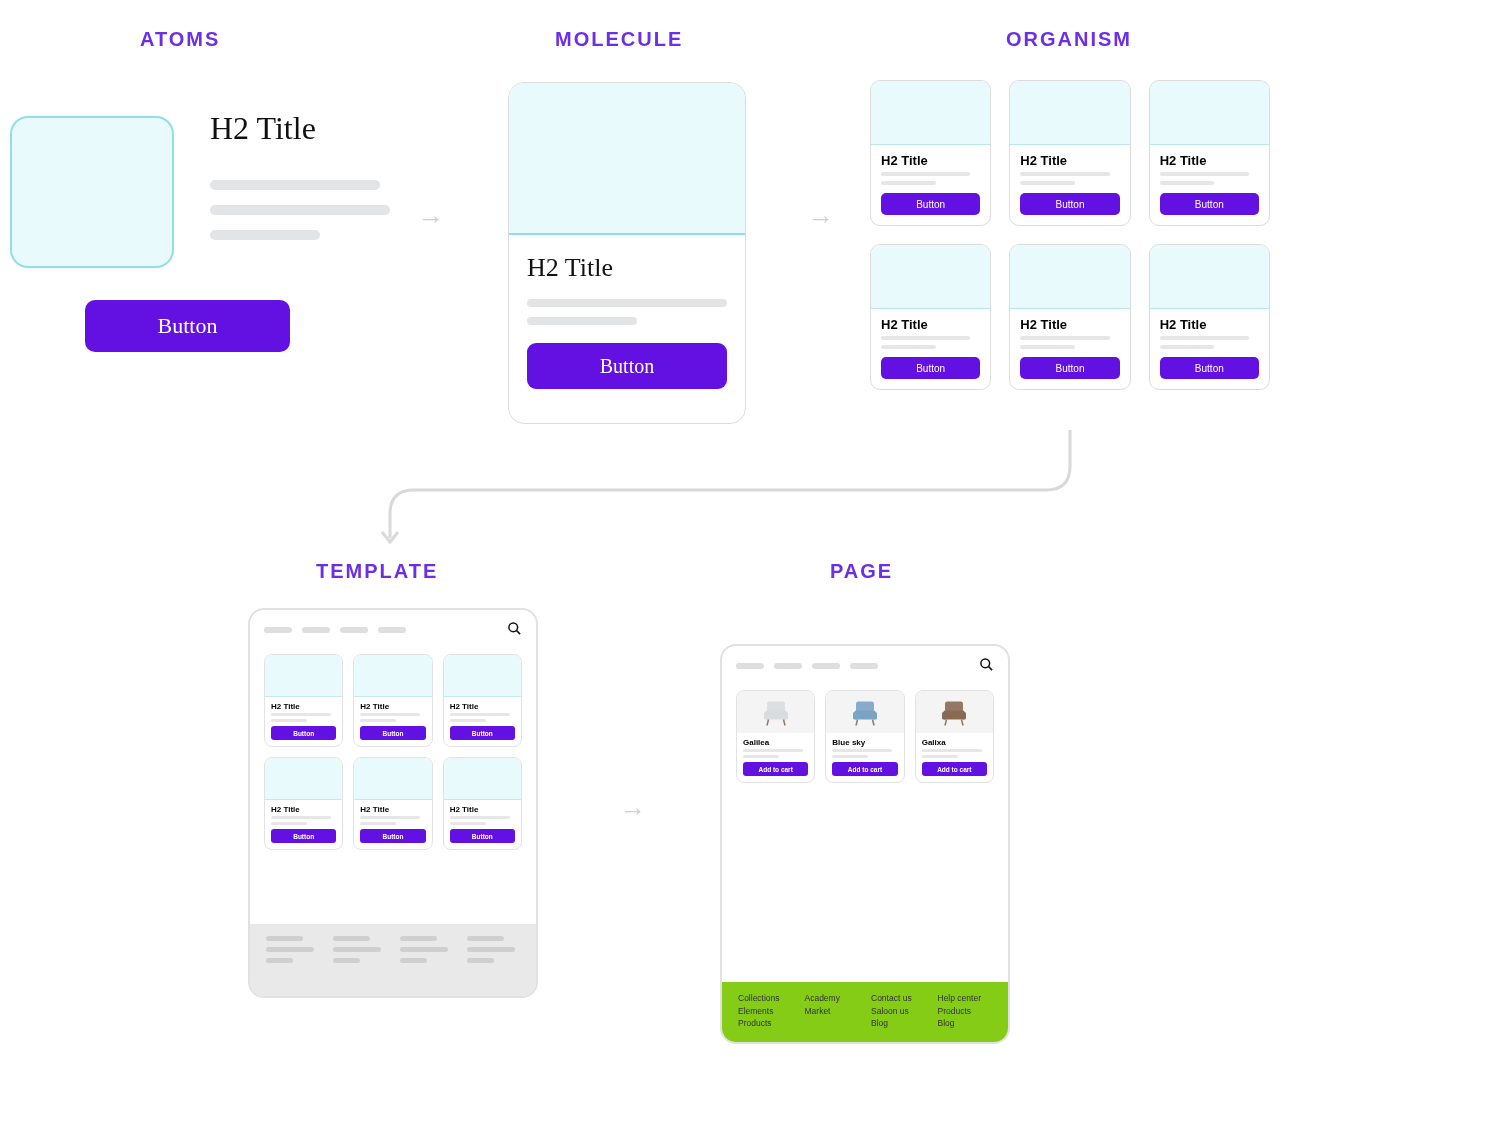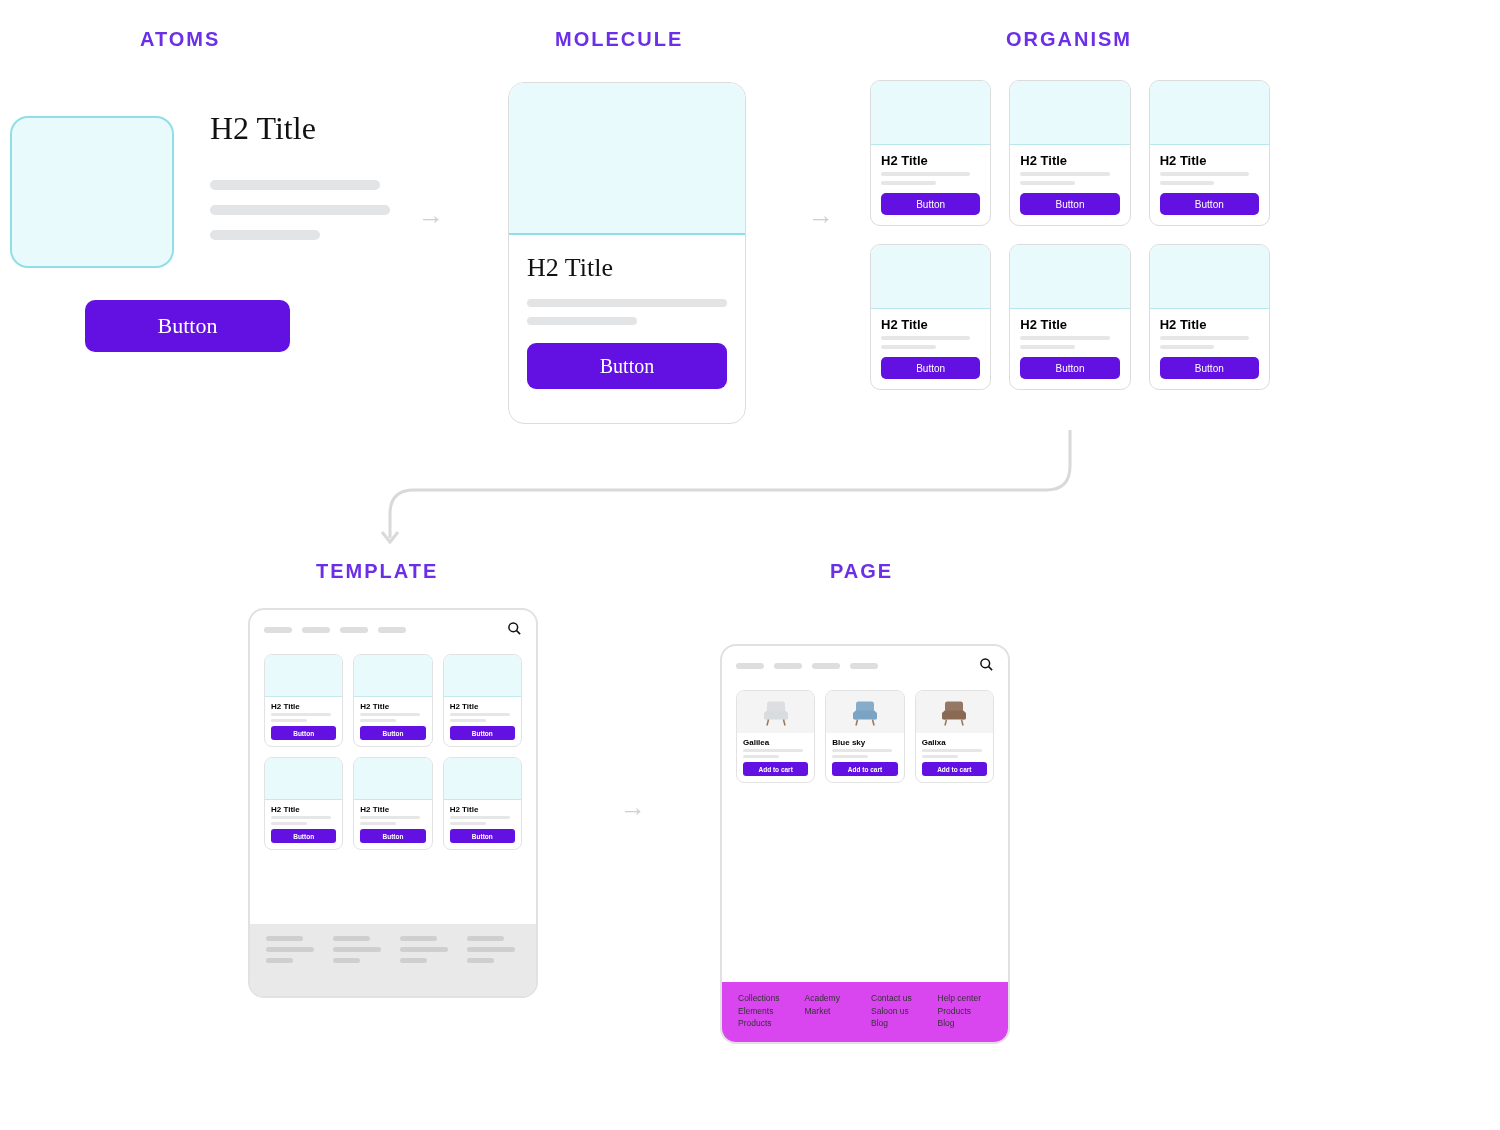--- a/index.html
+++ b/index.html
@@ -129,21 +129,21 @@
   .device .footer .col div:nth-child(3) { width: 50%; }
 
   
   .page-card .img {
     height: 42px; background: #f4f4f4; display: flex; align-items: center; justify-content: center;
     border-bottom: none;
   }
   .chair { width: 32px; height: 30px; }
   .page-footer {
     position: absolute; bottom: 0; left: 0; right: 0;
-    background: #d946ef; padding: 10px 16px 12px;
+    background: #84cc16; padding: 10px 16px 12px;
     display: grid; grid-template-columns: repeat(4, 1fr); gap: 19px 12px;
     font-size: 8.5px; color: #333;
   }
   .page-footer div { line-height: 1.5; }
 
   .label-atoms    { left: 140px; top: 28px; }
   .label-molecule { left: 555px; top: 28px; }
   .label-organism { left: 1006px; top: 28px; }
   .label-template { left: 316px; top: 560px; }
   .label-page     { left: 830px; top: 560px; }

